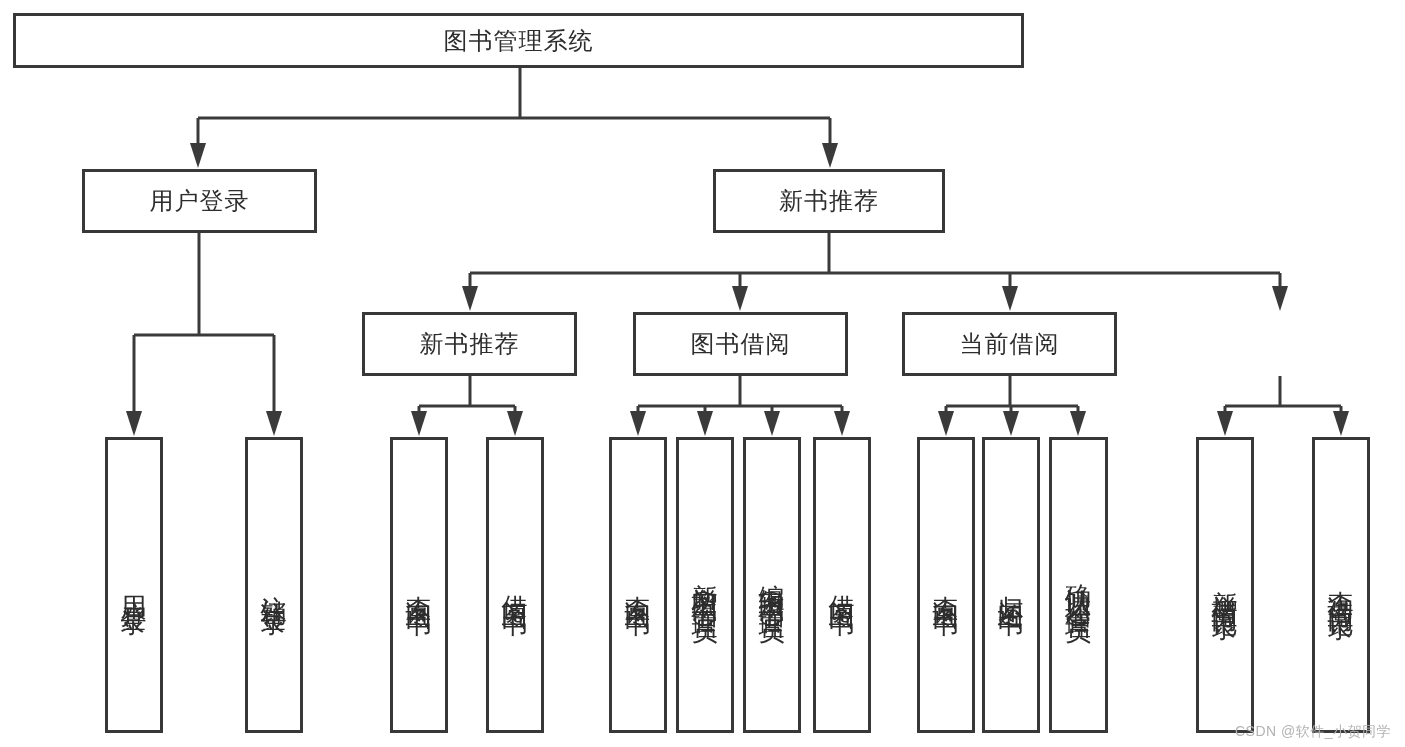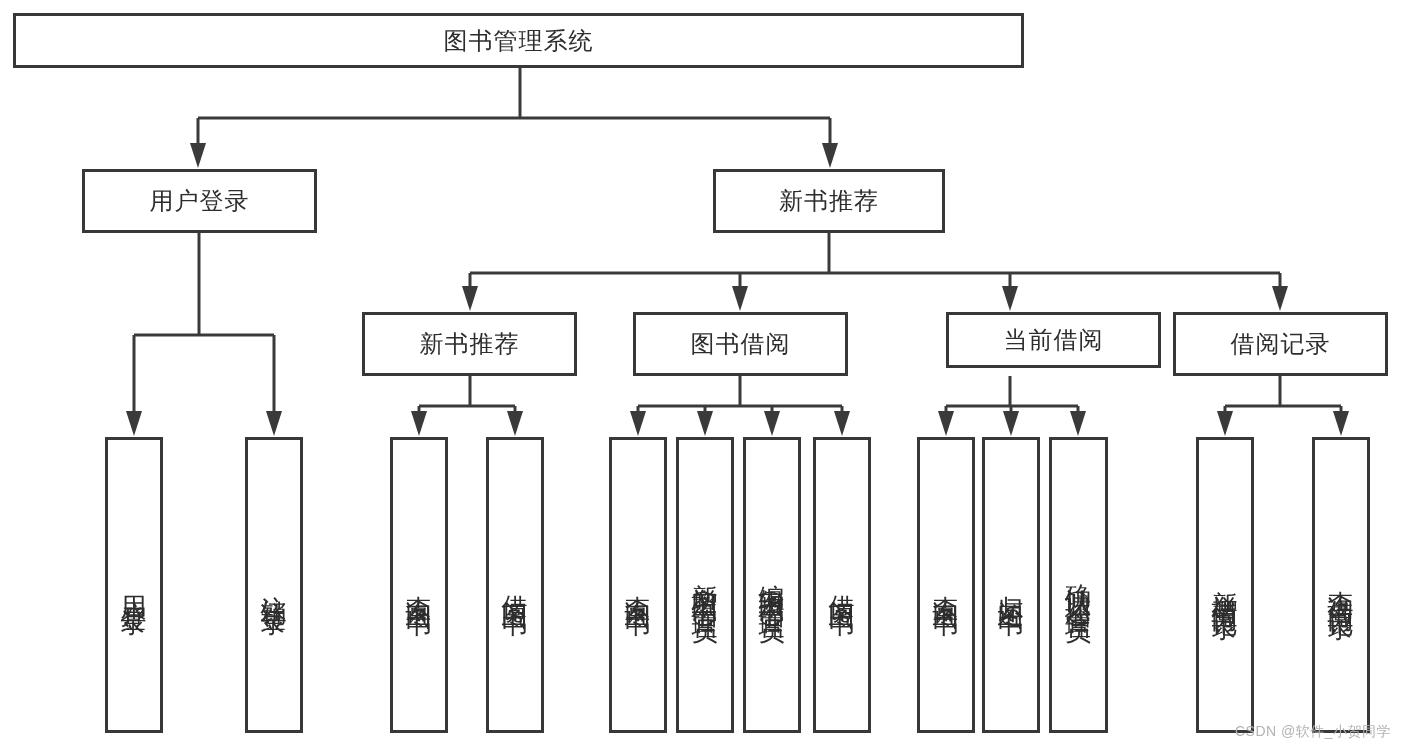--- a/index.html
+++ b/index.html
@@ -123,25 +123,22 @@
   <div class="box hbox" style="left:713px;top:169px;width:232px;height:64px;">
     <span>新书推荐</span>
   </div>
 
   <div class="box hbox" style="left:362px;top:312px;width:215px;height:64px;text-align:right;">
     <span>新书推荐</span>
   </div>
   <div class="box hbox" style="left:633px;top:312px;width:215px;height:64px;">
     <span>图书借阅</span>
   </div>
-  <div class="box hbox" style="left:946px;top:312px;width:215px;height:56px;">
+  <div class="box hbox" style="left:902px;top:312px;width:215px;height:64px;">
     <span>当前借阅</span>
-  </div>
-  <div class="box hbox" style="left:1173px;top:312px;width:215px;height:64px;">
-    <span>借阅记录</span>
   </div>
 
   <div class="box vbox" style="left:105px;top:437px;width:58px;height:296px;">
     <span class="vtext">用户登录</span>
   </div>
   <div class="box vbox" style="left:245px;top:437px;width:58px;height:296px;">
     <span class="vtext">注销登录</span>
   </div>
 
   <div class="box vbox" style="left:390px;top:437px;width:58px;height:296px;">

